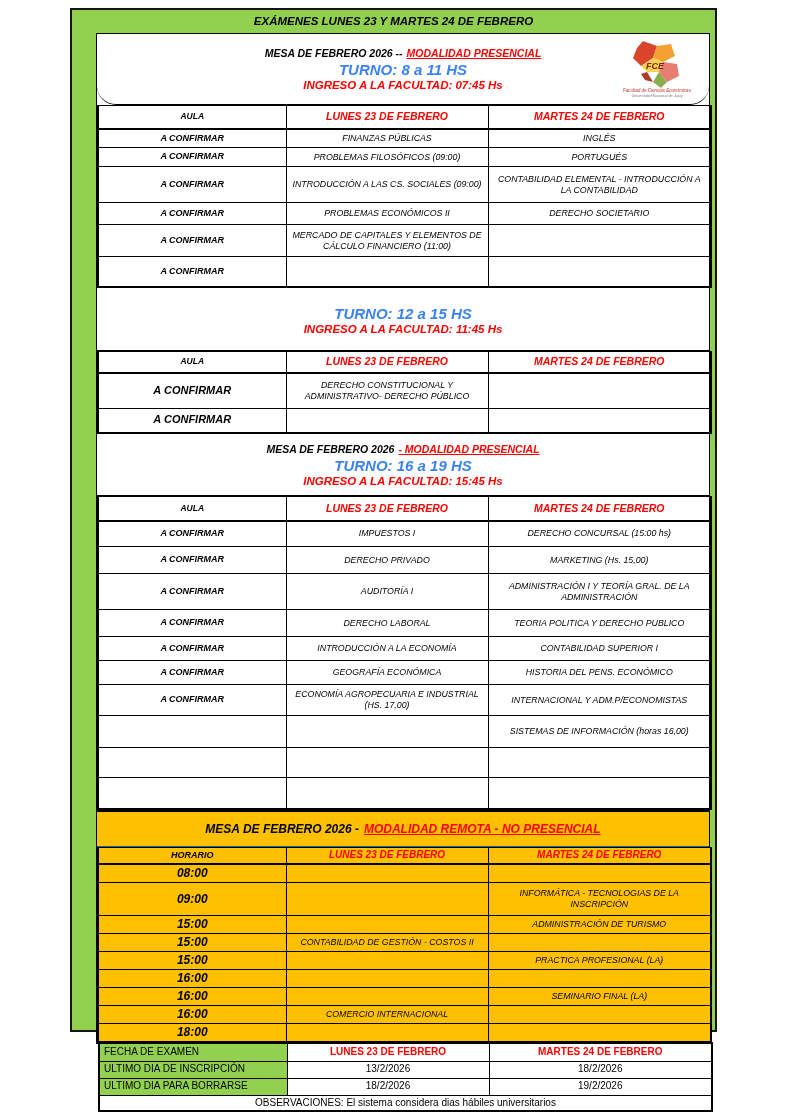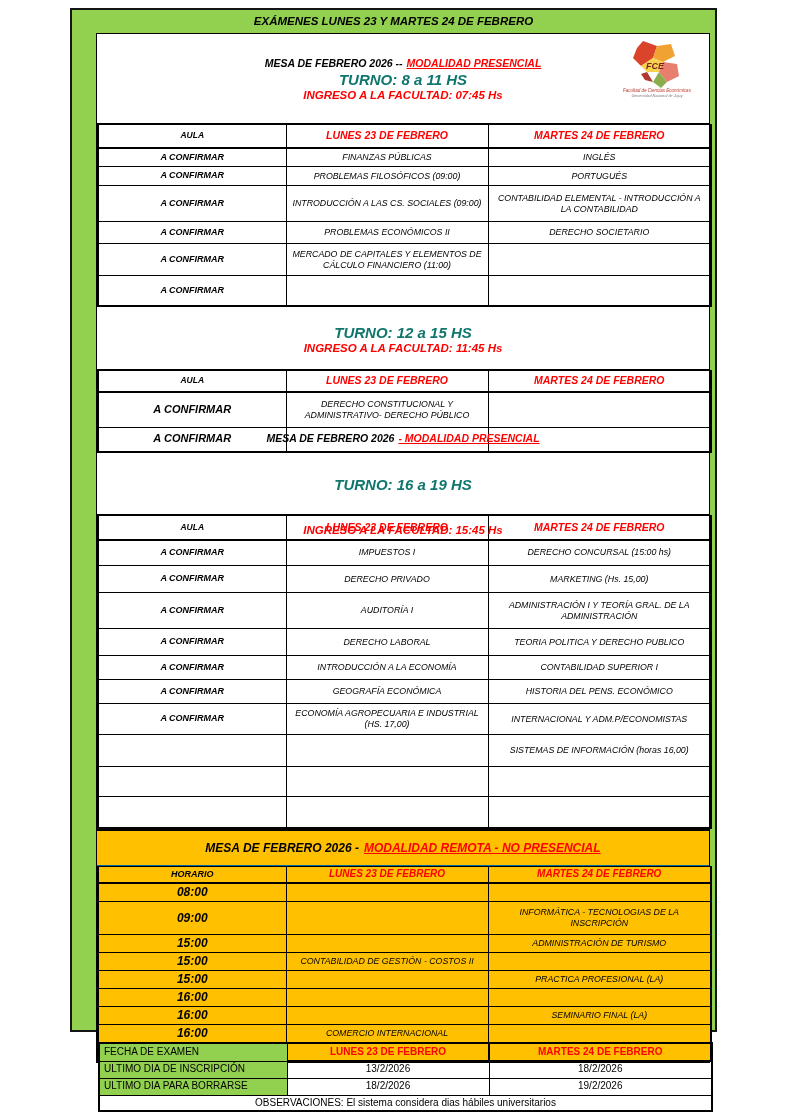--- a/index.html
+++ b/index.html
@@ -19,21 +19,21 @@
   .inner{
     position:absolute;left:24px;top:23px;width:614px;
     background:#ffffff;border:1px solid #000;box-sizing:border-box;
   }
   .sec-hdr{
     position:relative;border-bottom:1px solid #000;text-align:center;
     display:flex;flex-direction:column;justify-content:center;box-sizing:border-box;
   }
   .mesa-line{font-size:10.5px;font-weight:bold;color:#000;}
   .mesa-line .mod{color:#FF0000;text-decoration:underline;margin-left:4px;}
-  .turno-line{font-size:15px;font-weight:bold;color:#0f766e;margin-top:2px;}
+  .turno-line{font-size:15px;font-weight:bold;color:#3b82f6;margin-top:2px;}
   .ingreso-line{font-size:11.5px;font-weight:bold;color:#FF0000;margin-top:1px;}
   .logo{position:absolute;right:8px;top:4px;}
 
   table{border-collapse:collapse;table-layout:fixed;width:100%;padding-left:43px;}
   table.exam{border:2px solid #000;border-top-width:1px;}
   td{
     border:1px solid #000;text-align:center;vertical-align:middle;
     padding:1px 4px;font-size:8.8px;line-height:1.25;color:#000;
     overflow:hidden;box-sizing:border-box;word-wrap:break-word;
   }
@@ -59,21 +59,21 @@
   td.flabel{background:#92D050;text-align:left;padding-left:4px;}
   .obs-cell{font-size:10.5px;}
 </style>
 </head>
 <body>
 
 <div class="green-box">
   <div class="board-title">EXÁMENES LUNES 23 Y MARTES 24 DE FEBRERO</div>
   <div class="inner">
 
-    <div class="sec-hdr" style="height:90px;">
+    <div class="sec-hdr" style="height:71px;border-radius:19px;">
       <div class="mesa-line">
         <span>MESA DE FEBRERO 2026 --</span><span class="mod">MODALIDAD PRESENCIAL</span>
       </div>
       <div class="turno-line">TURNO: 8 a 11 HS</div>
       <div class="ingreso-line">INGRESO A LA FACULTAD: 07:45 Hs</div>
       <svg class="logo" width="88" height="62" viewBox="0 0 88 62">
         <path d="M30 3 L44 8 L40 20 L28 28 L20 20 L24 10 Z" fill="#D9442B"></path>
         <path d="M44 8 L58 6 L62 18 L50 24 L40 20 Z" fill="#F2A233"></path>
         <path d="M40 20 L50 24 L46 34 L34 34 L28 28 Z" fill="#F6D34E"></path>
         <path d="M50 24 L64 26 L66 38 L54 44 L46 34 Z" fill="#E77E6E"></path>
@@ -151,21 +151,21 @@
         <td></td>
       </tr>
       <tr style="height:25px">
         <td class="aula-cell big">A CONFIRMAR</td>
         <td></td>
         <td></td>
       </tr>
     </tbody>
       </table>
 
-    <div class="sec-hdr" style="height:62px;gap:30px;">
+    <div class="sec-hdr" style="height:62px;">
       <div class="mesa-line">
         <span>MESA DE FEBRERO 2026</span><span class="mod">- MODALIDAD PRESENCIAL</span>
       </div>
       <div class="turno-line">TURNO: 16 a 19 HS</div>
       <div class="ingreso-line">INGRESO A LA FACULTAD: 15:45 Hs</div>
     </div>
     <table class="exam">
       <colgroup>
           <col style="width:188px">
           <col style="width:202px">

